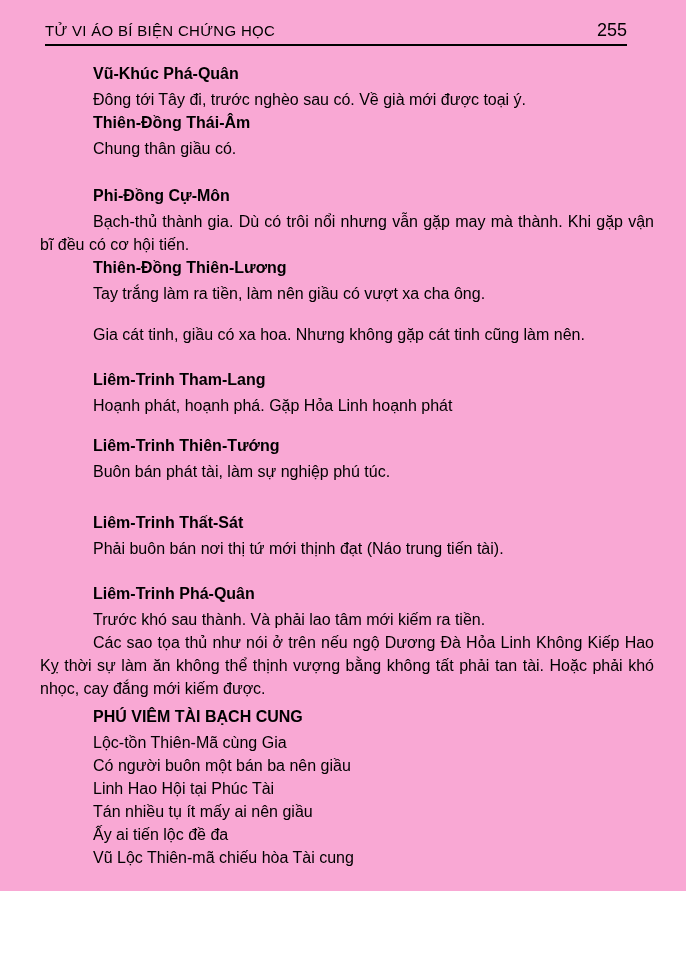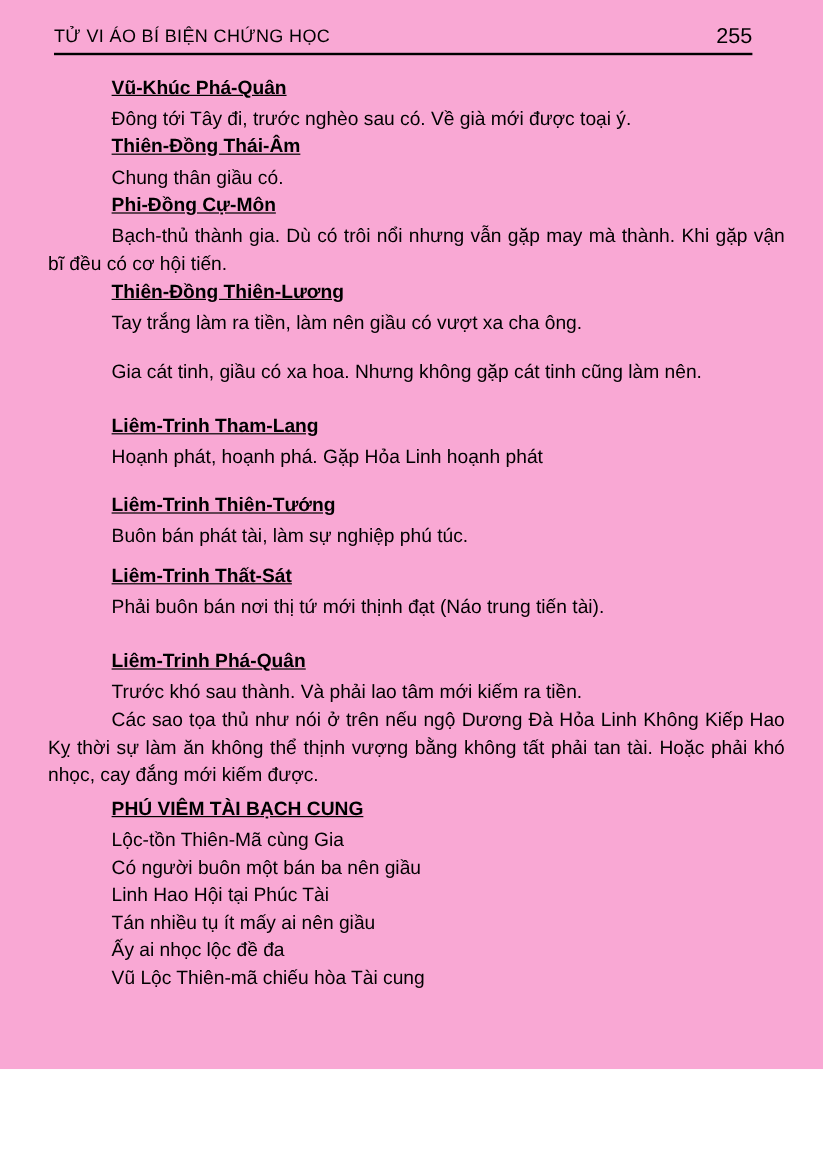--- a/index.html
+++ b/index.html
@@ -47,21 +47,20 @@
     font-size: 16px;
     line-height: 23px;
   }
   .sec { margin: 0; }
   .sec-heading {
     font-size: 16px;
     font-weight: bold;
     line-height: 23px;
     margin: 0 0 3px 0;
     padding-left: 53px;
-    text-decoration: underline;
   }
   .body-para {
     margin: 0;
     text-indent: 53px;
     text-align: justify;
     line-height: 23px;
   }
   .verse {
     margin: 0;
     padding-left: 53px;
@@ -97,21 +96,21 @@
     <section class="sec">
       <h2 class="sec-heading">Vũ-Khúc Phá-Quân</h2>
       <p class="body-para">Đông tới Tây đi, trước nghèo sau có. Về già mới được toại ý.</p>
     </section>
 
     <section class="sec" style="">
       <h2 class="sec-heading">Thiên-Đồng Thái-Âm</h2>
       <p class="body-para">Chung thân giầu có.</p>
     </section>
 
-    <section class="sec" style="">
+    <section class="sec" style="margin-top:24px">
       <h2 class="sec-heading">Phi-Đồng Cự-Môn</h2>
       <p class="body-para">Bạch-thủ thành gia. Dù có trôi nổi nhưng vẫn gặp may mà thành. Khi gặp vận bĩ đều có cơ hội tiến.</p>
     </section>
 
     <section class="sec" style="">
       <h2 class="sec-heading">Thiên-Đồng Thiên-Lương</h2>
       <p class="body-para">Tay trắng làm ra tiền, làm nên giầu có vượt xa cha ông.</p>
     </section>
 
     <section class="sec" style="margin-top:18px">
@@ -121,38 +120,38 @@
     <section class="sec" style="margin-top:22px">
       <h2 class="sec-heading">Liêm-Trinh Tham-Lang</h2>
       <p class="body-para">Hoạnh phát, hoạnh phá. Gặp Hỏa Linh hoạnh phát</p>
     </section>
 
     <section class="sec" style="margin-top:17px">
       <h2 class="sec-heading">Liêm-Trinh Thiên-Tướng</h2>
       <p class="body-para">Buôn bán phát tài, làm sự nghiệp phú túc.</p>
     </section>
 
-    <section class="sec" style="margin-top:10px">
+    <section class="sec" style="margin-top:28px">
       <h2 class="sec-heading">Liêm-Trinh Thất-Sát</h2>
       <p class="body-para">Phải buôn bán nơi thị tứ mới thịnh đạt (Náo trung tiến tài).</p>
     </section>
 
     <section class="sec" style="margin-top:22px">
       <h2 class="sec-heading">Liêm-Trinh Phá-Quân</h2>
       <p class="body-para">Trước khó sau thành. Và phải lao tâm mới kiếm ra tiền.</p>
       <p class="body-para">Các sao tọa thủ như nói ở trên nếu ngộ Dương Đà Hỏa Linh Không Kiếp Hao Kỵ thời sự làm ăn không thể thịnh vượng bằng không tất phải tan tài. Hoặc phải khó nhọc, cay đắng mới kiếm được.</p>
     </section>
 
     <section class="sec" style="margin-top:5px">
       <h2 class="sec-heading">PHÚ VIÊM TÀI BẠCH CUNG</h2>
       <p class="verse">Lộc-tồn Thiên-Mã cùng Gia</p>
       <p class="verse">Có người buôn một bán ba nên giầu</p>
       <p class="verse">Linh Hao Hội tại Phúc Tài</p>
       <p class="verse">Tán nhiều tụ ít mấy ai nên giầu</p>
-      <p class="verse">Ấy ai nhọc lộc đề đa</p>
+      <p class="verse">Ấy ai tiến lộc đề đa</p>
       <p class="verse">Vũ Lộc Thiên-mã chiếu hòa Tài cung</p>
     </section>
 
   </div>
 
   <div class="footer">
     <span class="footer-text">HÀ LẠC DÃ PHU VIỆT VIÊM TỬ</span>
   </div>
 
 </div>

